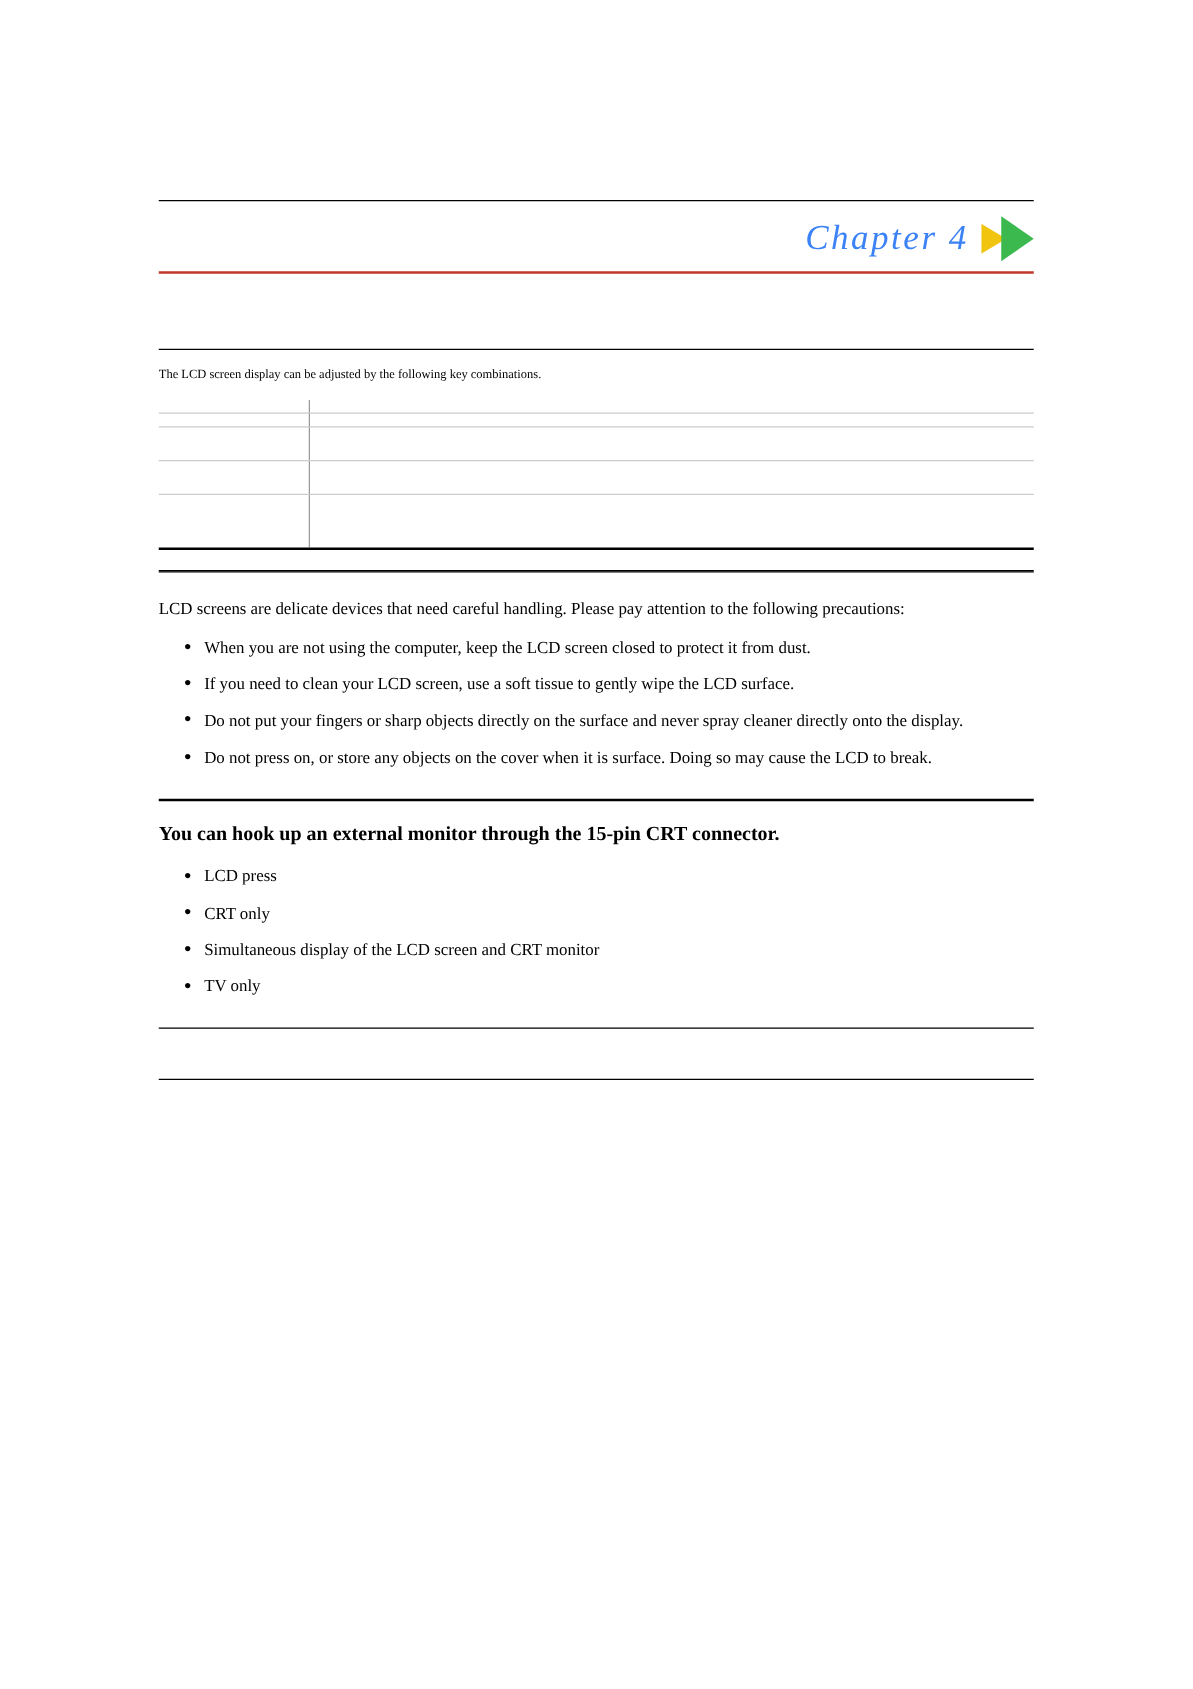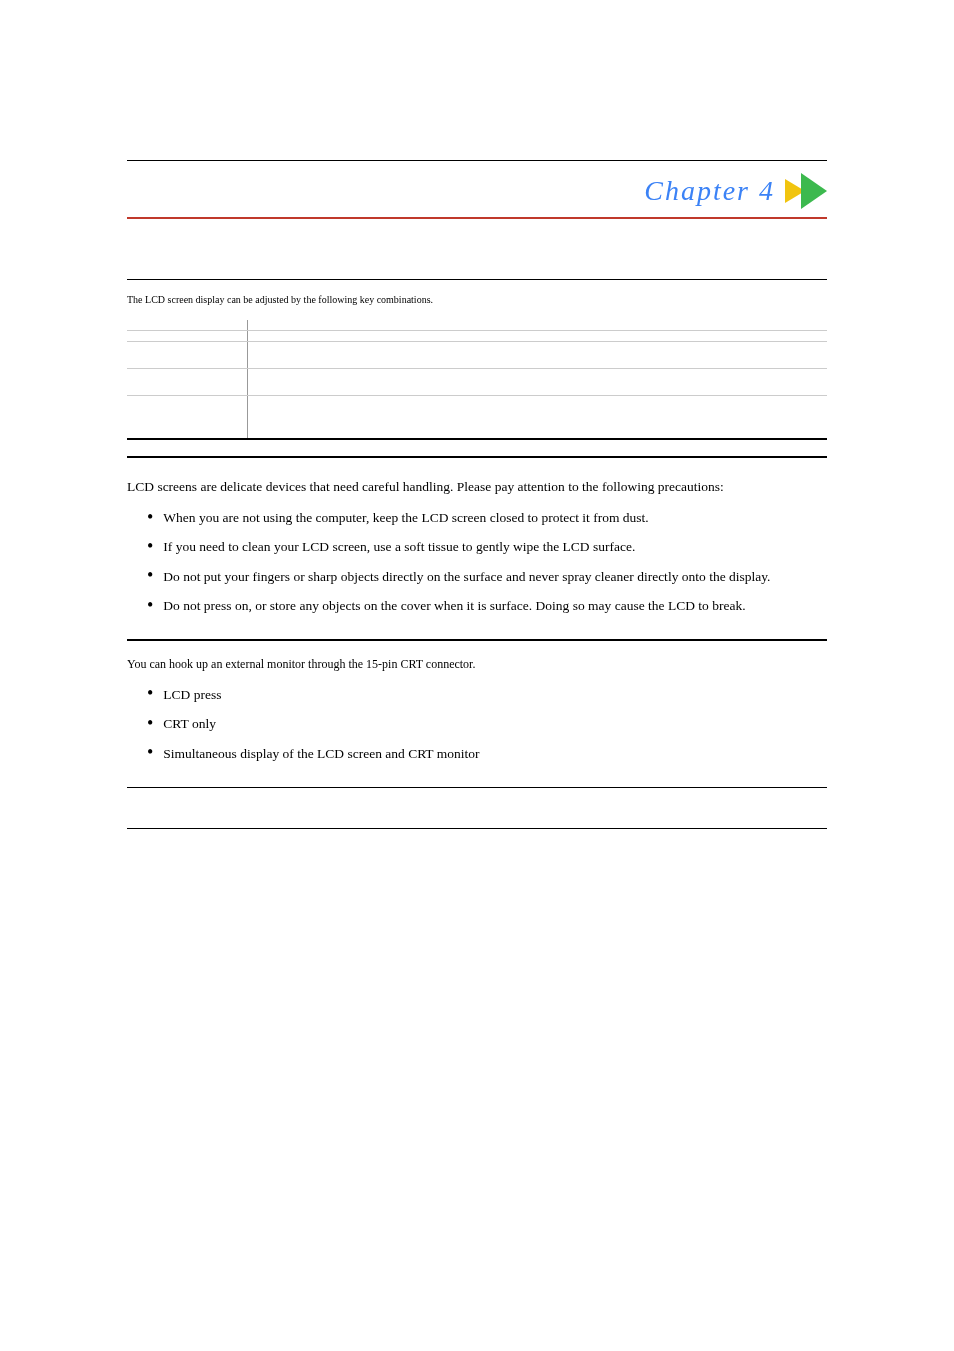--- a/index.html
+++ b/index.html
@@ -156,23 +156,24 @@
       flex: 1;
     }
 
     
     .monitor-section {
       padding: 14px 0 16px 0;
       border-bottom: 1px solid #000;
     }
 
     .monitor-intro {
-      font-size: 12px;
+      font-size: 16px;
       line-height: 1.6;
       margin-bottom: 8px;
+      font-weight: bold;
     }
 
     
     .bottom-separator {
       border-top: 1.5px solid #000;
       margin-top: 40px;
     }
   </style>
 </head>
 <body>
@@ -249,19 +250,22 @@
       <ul class="bullet-list">
         <li>
           <span class="bullet-text">LCD press</span>
         </li>
         <li>
           <span class="bullet-text">CRT only</span>
         </li>
         <li>
           <span class="bullet-text">Simultaneous display of the LCD screen and CRT monitor</span>
         </li>
+        <li>
+          <span class="bullet-text">TV only</span>
+        </li>
       </ul>
     </div>
 
     <div class="bottom-separator"></div>
 
   </div>
 </div>
 
 </body></html>

